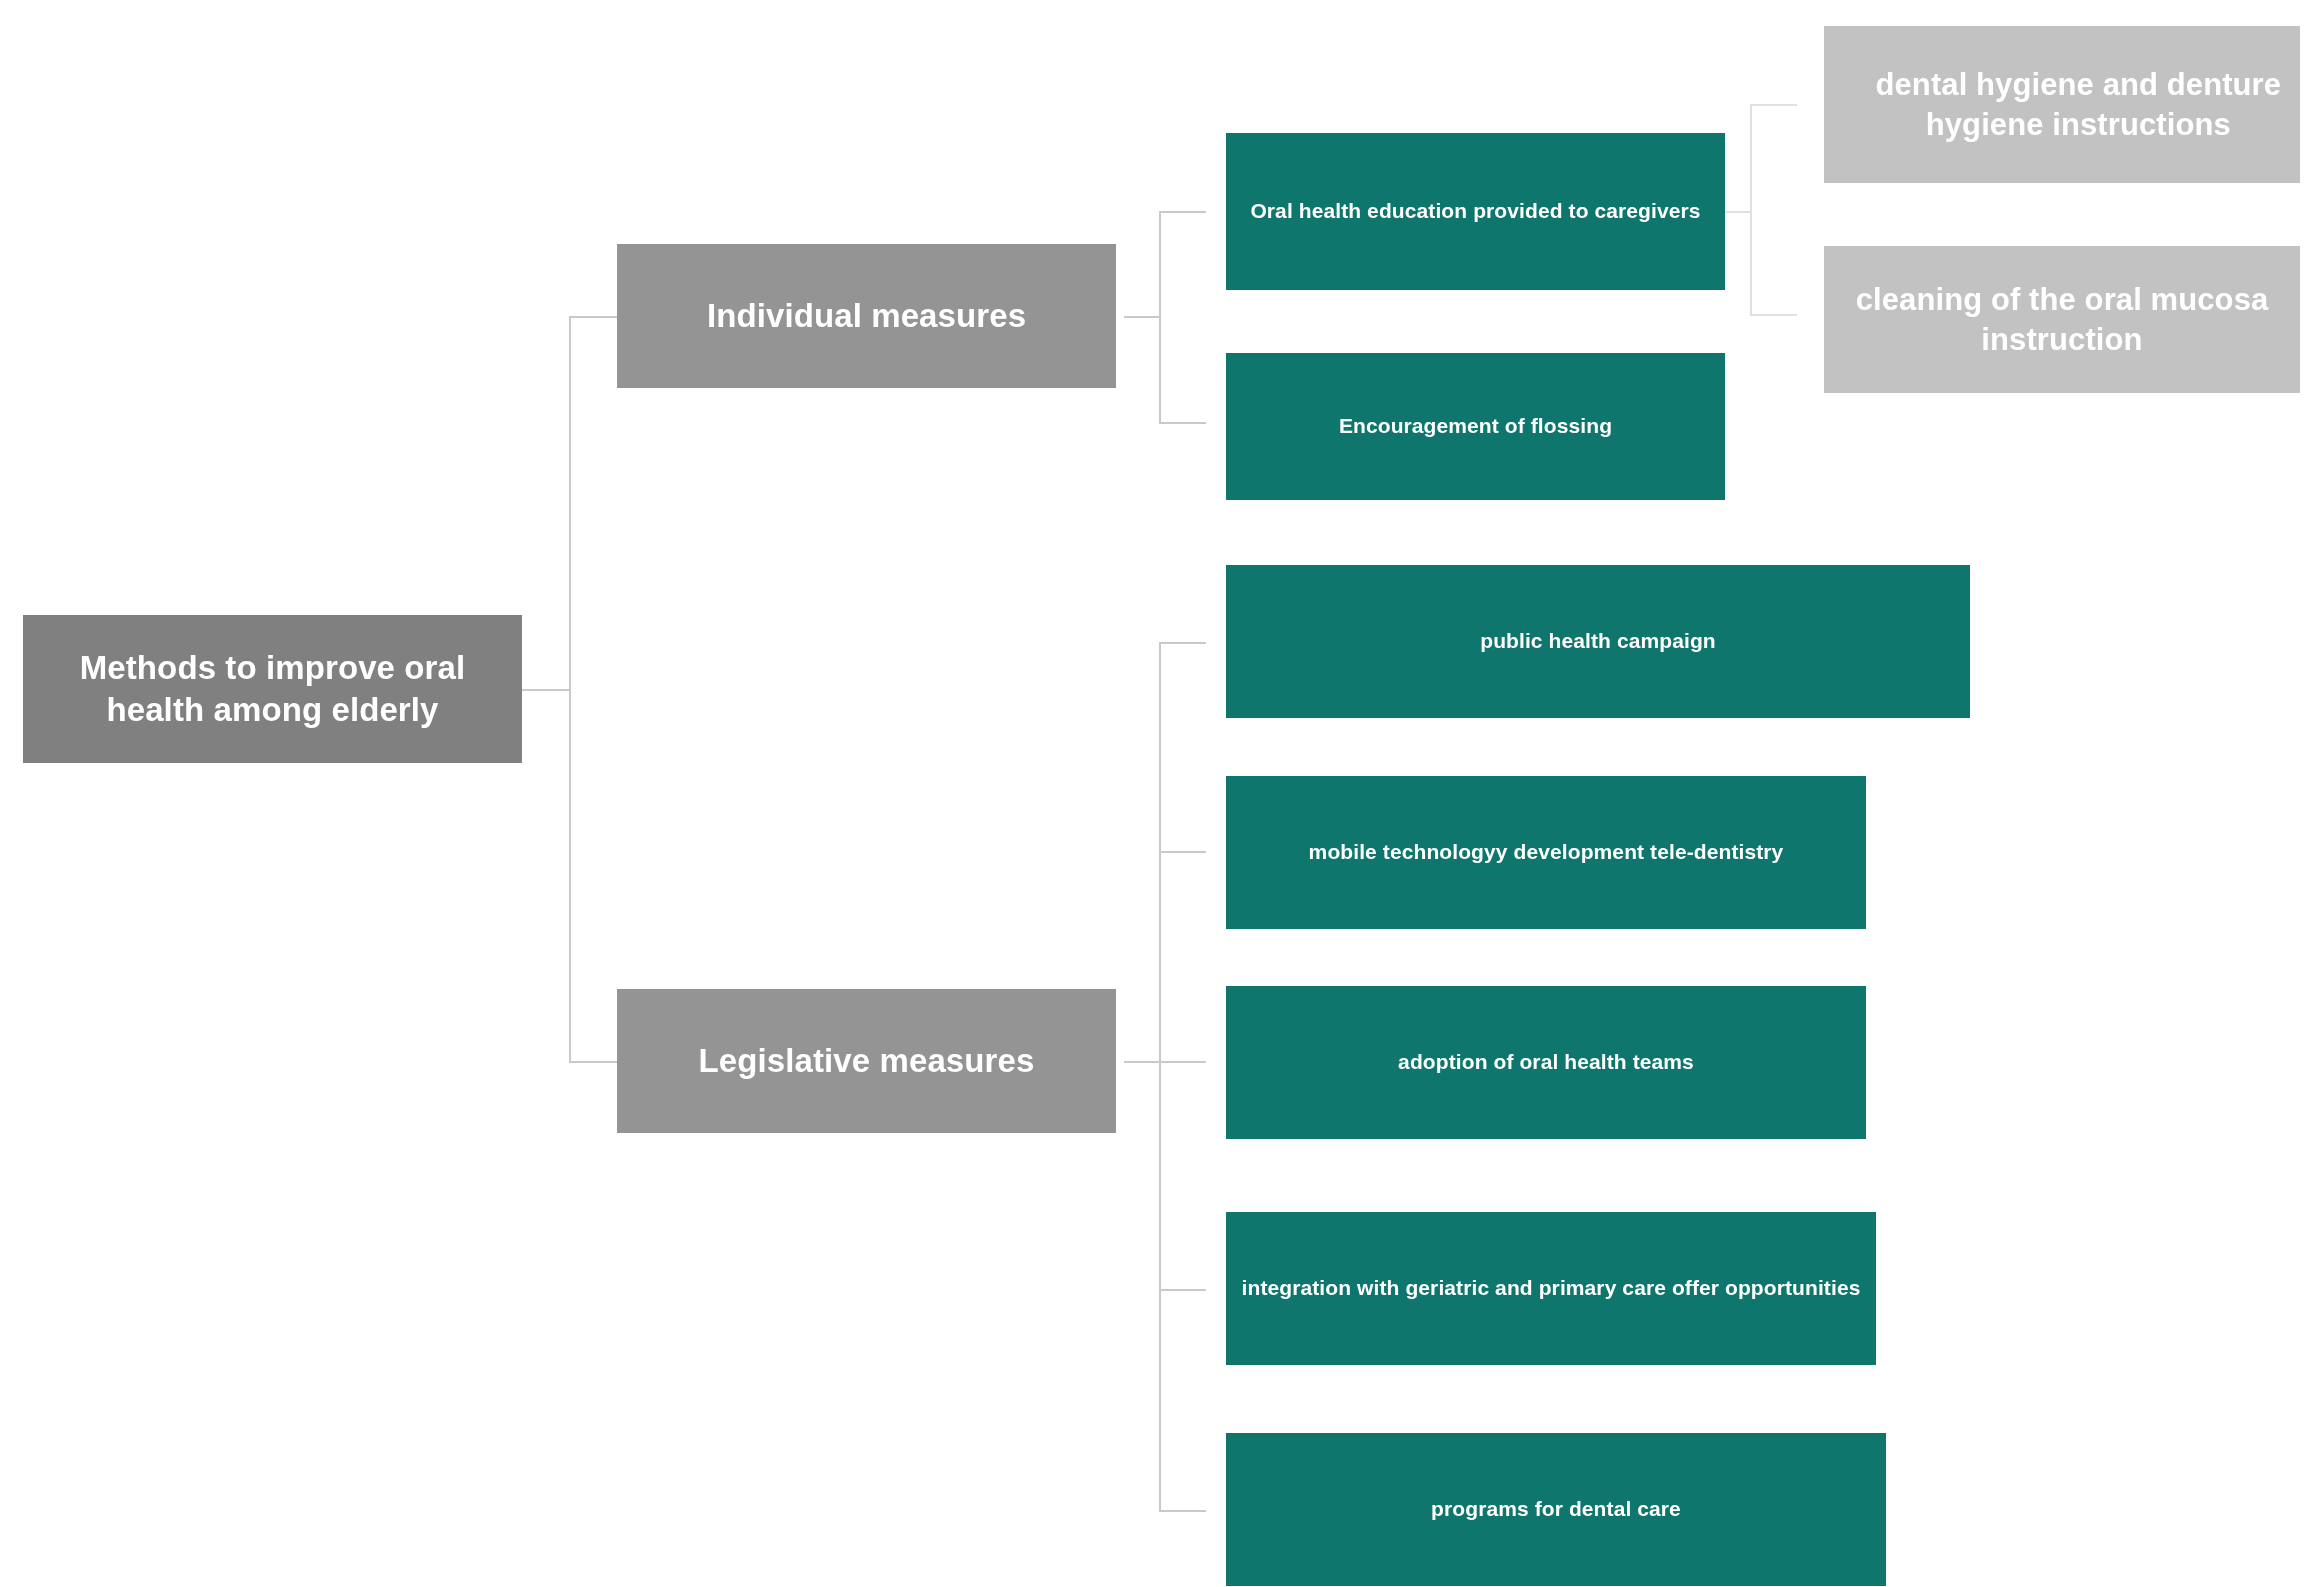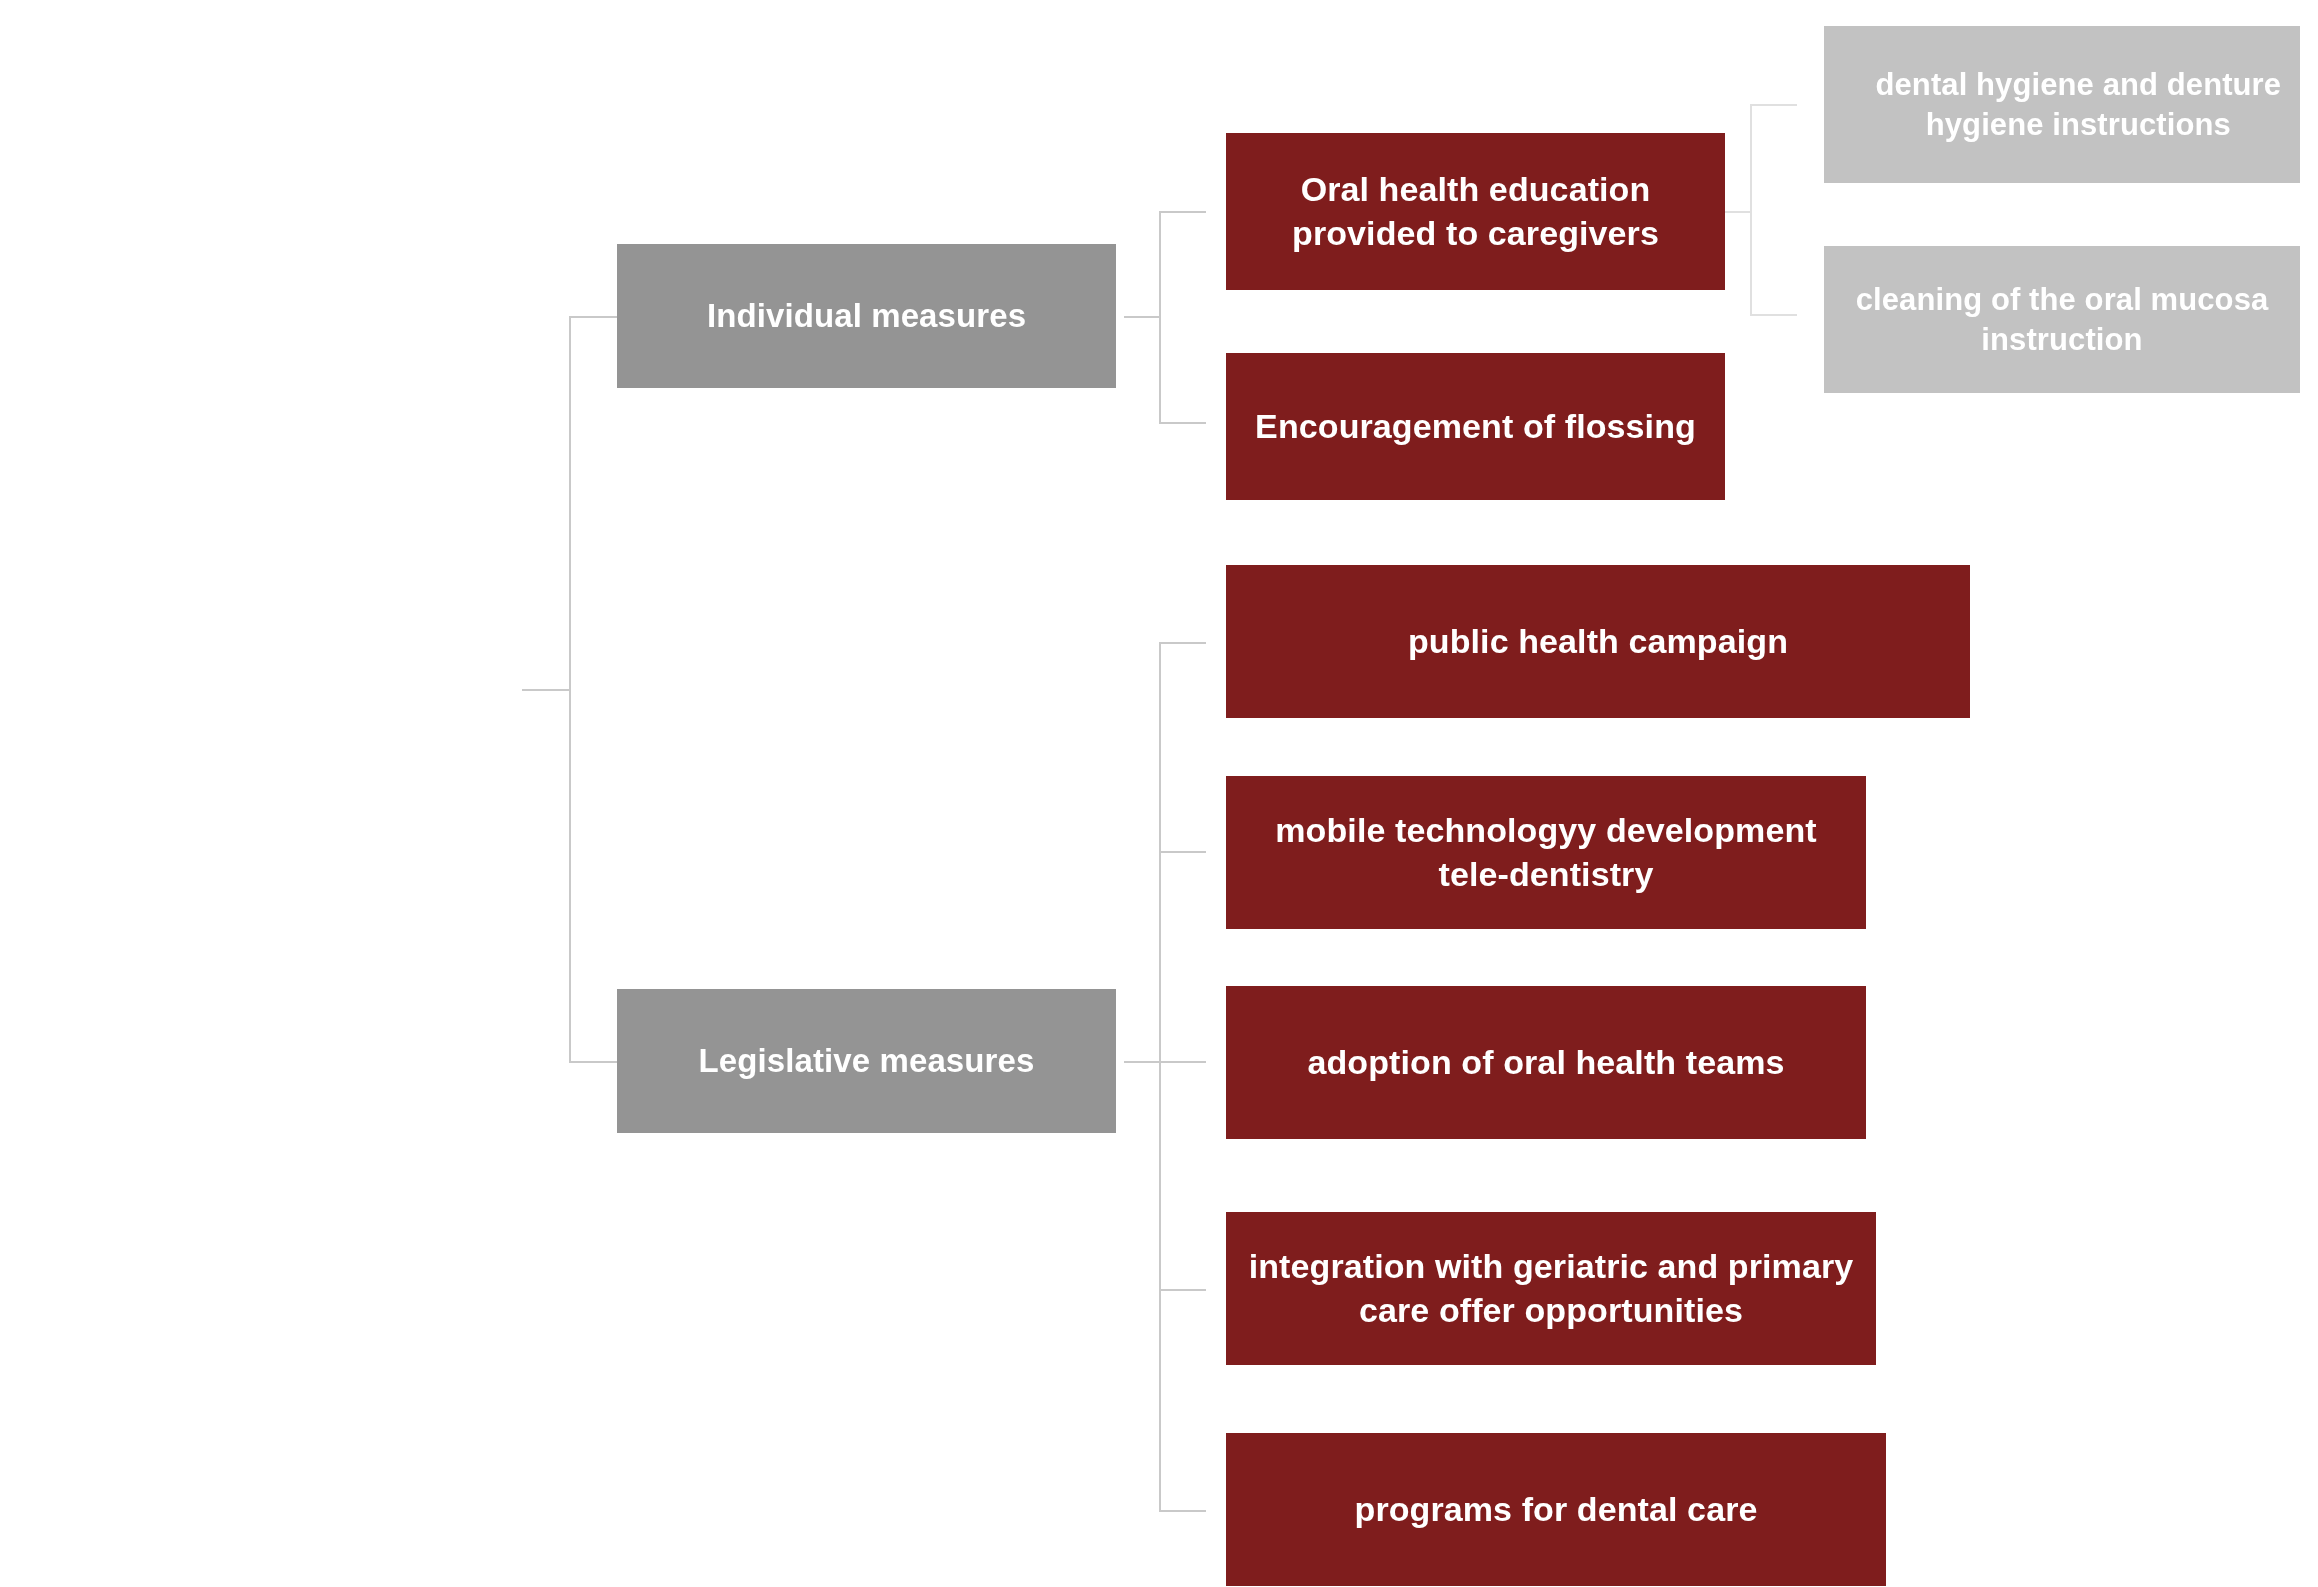--- a/index.html
+++ b/index.html
@@ -32,22 +32,22 @@
   }
   .node-root {
     background: #808080;
     font-size: 33px;
   }
   .node-mid {
     background: #949494;
     font-size: 33px;
   }
   .node-leaf {
-    background: #7f1d1d;
-    font-size: 34px;
+    background: #0f766e;
+    font-size: 21px;
   }
   .node-sub {
     background: #c2c2c2;
     font-size: 31px;
   }
   .node-label {
     display: block;
     width: 100%;
   }
   .conn {
@@ -82,20 +82,23 @@
   <div class="conn-light conn-h" style="left:1750px; top:314px; width:47px;"></div>
 
   <div class="conn conn-h" style="left:1124px; top:1061px; width:37px;"></div>
   <div class="conn conn-v" style="left:1159px; top:642px; height:870px;"></div>
   <div class="conn conn-h" style="left:1159px; top:642px; width:47px;"></div>
   <div class="conn conn-h" style="left:1159px; top:851px; width:47px;"></div>
   <div class="conn conn-h" style="left:1159px; top:1061px; width:47px;"></div>
   <div class="conn conn-h" style="left:1159px; top:1289px; width:47px;"></div>
   <div class="conn conn-h" style="left:1159px; top:1510px; width:47px;"></div>
 
+  <div class="node node-root" style="left:23px; top:615px; width:499px; height:148px;">
+    <span class="node-label">Methods to improve oral health among elderly</span>
+  </div>
 
   <div class="node node-mid" style="left:617px; top:244px; width:499px; height:144px;justify-content:flex-end;">
     <span class="node-label">Individual measures</span>
   </div>
 
   <div class="node node-mid" style="left:617px; top:989px; width:499px; height:144px;">
     <span class="node-label">Legislative measures</span>
   </div>
 
   <div class="node node-leaf" style="left:1226px; top:133px; width:499px; height:157px;">

